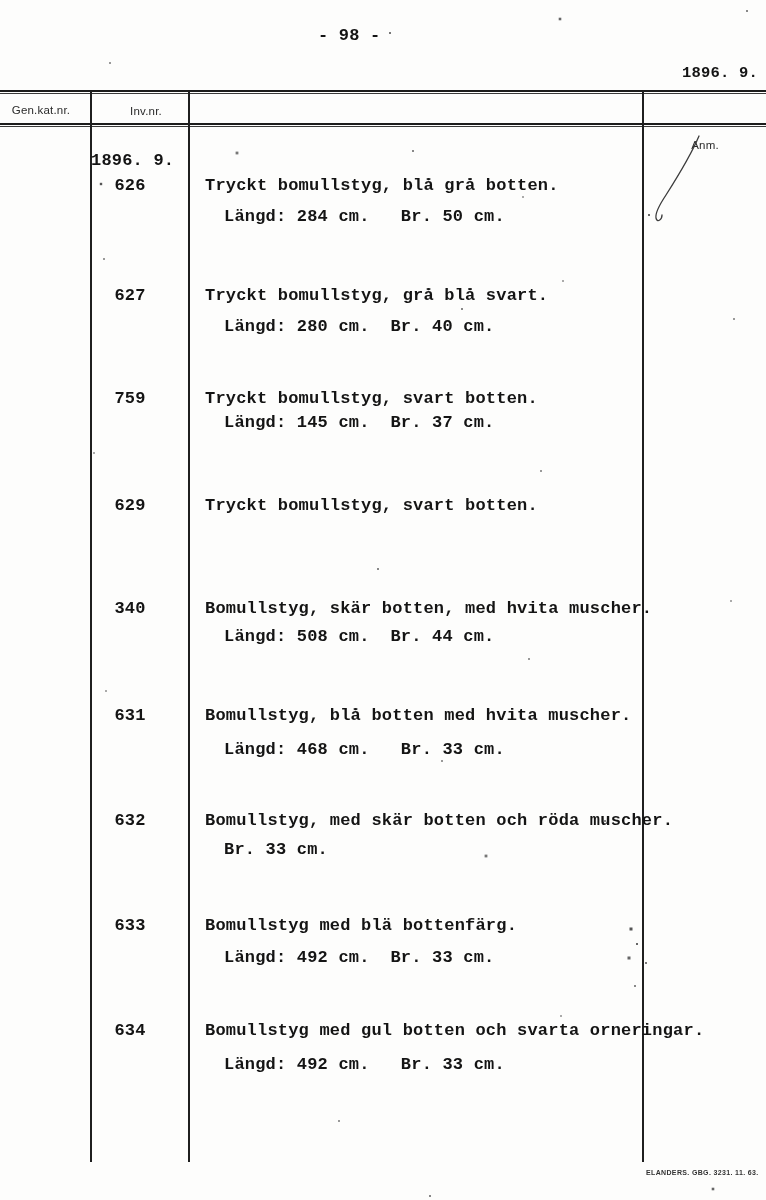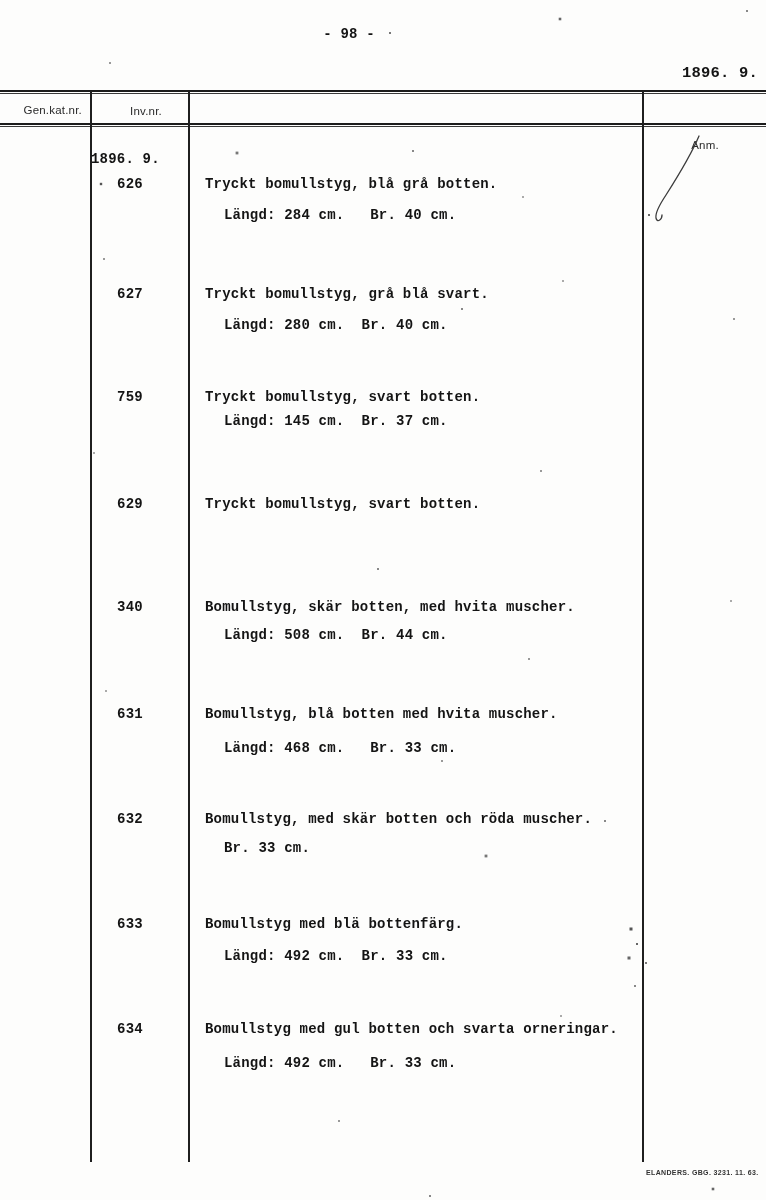--- a/index.html
+++ b/index.html
@@ -11,21 +11,21 @@
     overflow: hidden;
     font-family: "Liberation Mono", "DejaVu Sans Mono", monospace;
     color: #161616;
   }
   .abs { position: absolute; }
 
   
   .tw {
     font-family: "Liberation Mono", "DejaVu Sans Mono", monospace;
     font-weight: bold;
-    font-size: 14px;
+    font-size: 17px;
     line-height: 1;
     color: #141414;
     white-space: pre;
     letter-spacing: 0.2px;
   }
 
   
   .form-label {
     font-family: "Liberation Sans", "DejaVu Sans", sans-serif;
     font-size: 11.5px;
@@ -43,21 +43,21 @@
   .hrule.t2 { top: 93px;  height: 1px; background: #3a3a3a; }
   .hrule.b1 { top: 123px; height: 2px; }
   .hrule.b2 { top: 126px; height: 1px; background: #3a3a3a; }
 
   
   .vline { top: 91px; width: 1.6px; height: 1071px; background: #1f1f1f; }
   .vline.c1 { left: 90px;  }
   .vline.c2 { left: 188px; }
   .vline.c3 { left: 642px; }
 
-  .hdr-gen { top: 104px; left: 0;     width: 82px;  text-align: right; }
+  .hdr-gen { top: 104px; left: 0;     width: 82px;  text-align: center; }
   .hdr-inv { top: 105px; left: 91px;  width: 110px;  text-align: center; }
   .hdr-anm { top: 103px; left: 660px; width: 90px;  text-align: center; margin-top: 36px; }
 
   .group-heading { top: 152px; left: 91px; }
 
   .row .inv-nr { position: absolute; left: 100px; width: 60px; text-align: center; top: 0; }
   .row .desc1  { position: absolute; left: 205px; top: 0; }
   .row .desc2  { position: absolute; left: 224px; }
 
   .printer-mark {
@@ -121,21 +121,21 @@
 
 <div class="abs form-label hdr-gen">Gen.kat.nr.</div>
 <div class="abs form-label hdr-inv">Inv.nr.</div>
 <div class="abs form-label hdr-anm">Anm.</div>
 
 <div class="abs tw group-heading">1896. 9.</div>
 
 <div class="abs row" style="top:177px">
   <span class="tw inv-nr">626</span>
   <span class="tw desc1">Tryckt bomullstyg, blå grå botten.</span>
-  <span class="tw desc2" style="top:31px">Längd: 284 cm.   Br. 40 cm.</span>
+  <span class="tw desc2" style="top:31px">Längd: 284 cm.   Br. 50 cm.</span>
 </div>
 <div class="abs row" style="top:287px">
   <span class="tw inv-nr">627</span>
   <span class="tw desc1">Tryckt bomullstyg, grå blå svart.</span>
   <span class="tw desc2" style="top:31px">Längd: 280 cm.  Br. 40 cm.</span>
 </div>
 <div class="abs row" style="top:390px">
   <span class="tw inv-nr">759</span>
   <span class="tw desc1">Tryckt bomullstyg, svart botten.</span>
   <span class="tw desc2" style="top:24px">Längd: 145 cm.  Br. 37 cm.</span>

